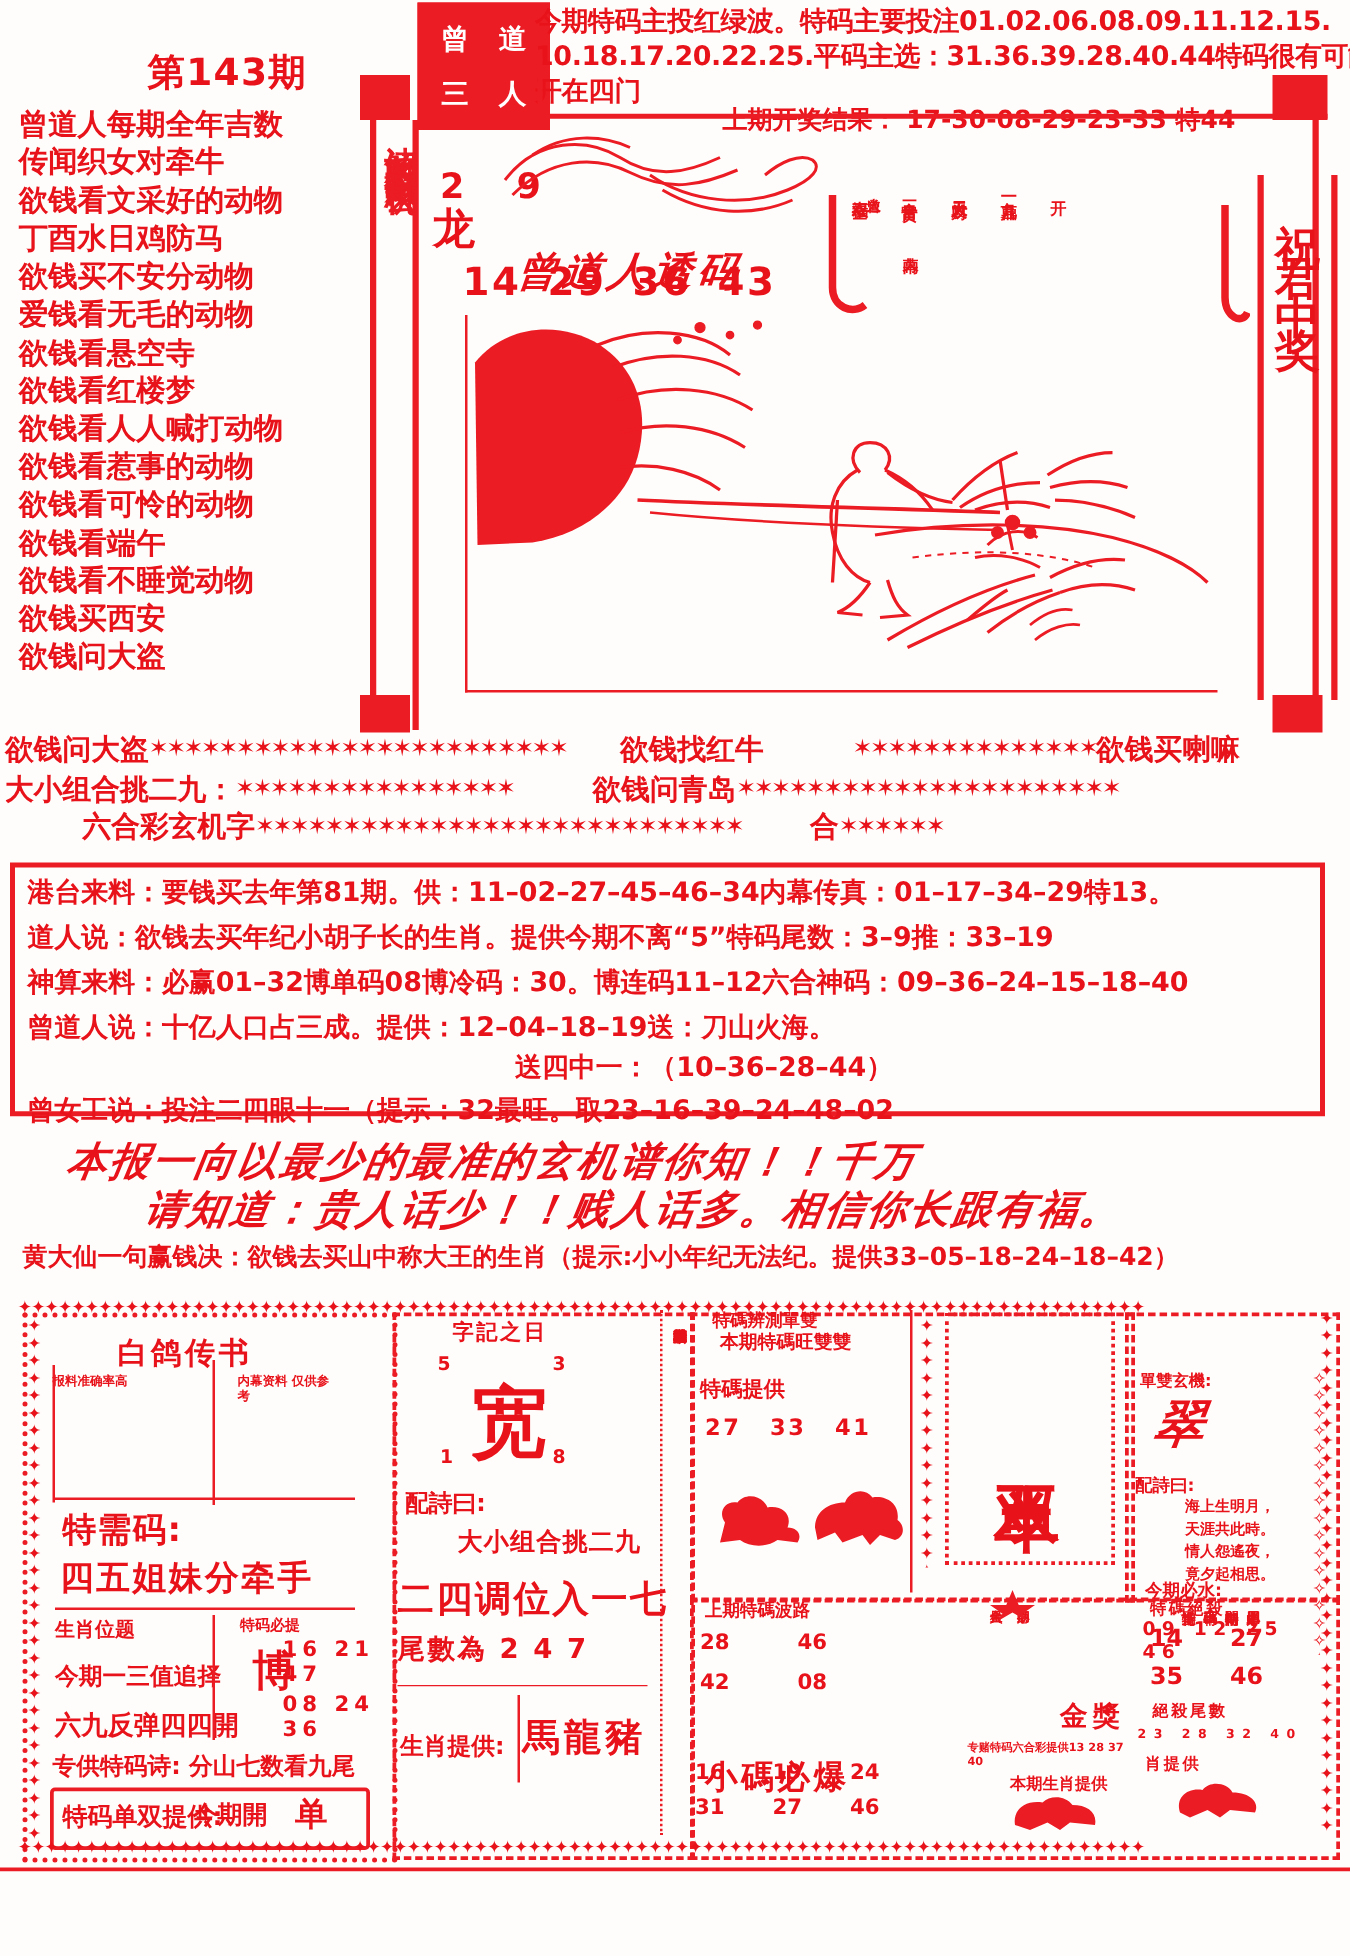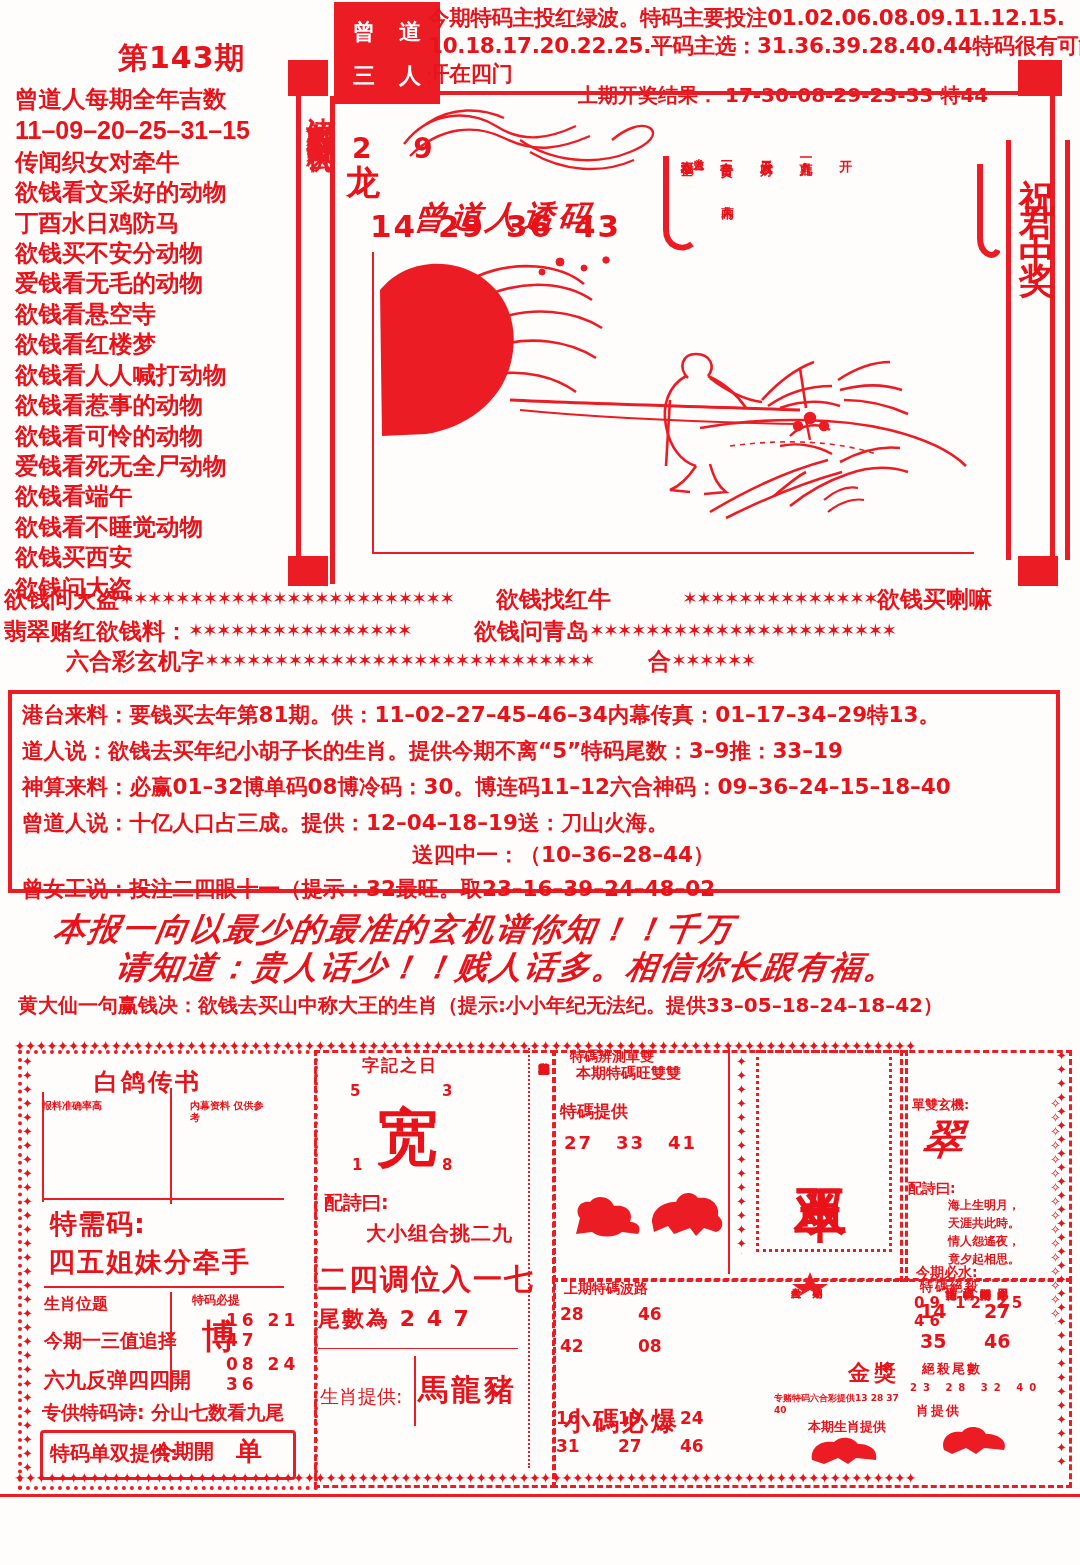--- a/index.html
+++ b/index.html
@@ -101,21 +101,21 @@
   #p-mid .hdr{position:absolute;left:48px;top:6px;font-size:17px;font-weight:bold;letter-spacing:2px;}
   #p-mid .c5{position:absolute;left:36px;top:34px;font-size:15px;font-weight:bold;}
   #p-mid .c3{position:absolute;left:128px;top:34px;font-size:15px;font-weight:bold;}
   #p-mid .c1{position:absolute;left:38px;top:108px;font-size:15px;font-weight:bold;}
   #p-mid .c8{position:absolute;left:128px;top:108px;font-size:15px;font-weight:bold;}
   #p-mid .big{position:absolute;left:62px;top:48px;font-size:62px;font-weight:bold;font-family:"DejaVu Serif",serif;}
   #p-mid .pl{position:absolute;left:10px;top:142px;font-size:19px;font-weight:bold;}
   #p-mid .pv{position:absolute;left:52px;top:172px;font-size:20px;font-weight:bold;letter-spacing:1px;}
   #p-mid .tune{position:absolute;left:4px;top:212px;font-size:29px;font-weight:bold;letter-spacing:2px;}
   #p-mid .tail{position:absolute;left:4px;top:256px;font-size:22px;font-weight:bold;letter-spacing:2px;}
-  #p-mid .zx{position:absolute;left:6px;top:336px;font-size:19px;font-weight:normal;}
+  #p-mid .zx{position:absolute;left:6px;top:336px;font-size:19px;font-weight:bold;}
   #p-mid .zxv{position:absolute;left:104px;top:322px;font-size:30px;font-weight:bold;font-family:"DejaVu Serif",serif;letter-spacing:3px;}
   #p-mid .vline{position:absolute;left:214px;top:0;width:0;height:420px;border-left:2px dotted #ec1c24;}
   #p-mid .sidev{position:absolute;left:218px;top:6px;width:18px;height:400px;writing-mode:vertical-rl;
       text-orientation:upright;font-size:11px;font-weight:bold;line-height:1.2;overflow:hidden;}
 
   #p-tm{left:538px;top:0px;width:196px;height:226px;}
   #p-tm .h1{position:absolute;left:18px;top:0px;font-size:14px;font-weight:bold;}
   #p-tm .h2{position:absolute;left:24px;top:16px;font-size:15px;font-weight:bold;}
   #p-tm .lbl{position:absolute;left:8px;top:52px;font-size:17px;font-weight:bold;}
   #p-tm .nums{position:absolute;left:12px;top:84px;font-size:18px;font-weight:bold;letter-spacing:2px;}
@@ -200,32 +200,30 @@
     <div>开在四门</div>
   </div>
   <div class="abs" id="last-draw">上期开奖结果： 17-30-08-29-23-33  特44</div>
 
   <div class="rule" style="left:430px;top:91px;width:632px;height:4px;"></div>
   <div class="rule" style="left:430px;top:46px;width:4px;height:48px;"></div>
   <div class="rule" style="left:1056px;top:60px;width:6px;height:36px;"></div>
 
   <div class="abs" id="left-col">
     <div class="l">曾道人每期全年吉数</div>
-    <div class="l nums">11–09–20–25–31–15</div>
     <div class="l">传闻织女对牵牛</div>
     <div class="l">欲钱看文采好的动物</div>
     <div class="l">丁酉水日鸡防马</div>
     <div class="l">欲钱买不安分动物</div>
     <div class="l">爱钱看无毛的动物</div>
     <div class="l">欲钱看悬空寺</div>
     <div class="l">欲钱看红楼梦</div>
     <div class="l">欲钱看人人喊打动物</div>
     <div class="l">欲钱看惹事的动物</div>
     <div class="l">欲钱看可怜的动物</div>
-    <div class="l">爱钱看死无全尸动物</div>
     <div class="l">欲钱看端午</div>
     <div class="l">欲钱看不睡觉动物</div>
     <div class="l">欲钱买西安</div>
     <div class="l">欲钱问大盗</div>
   </div>
 
   <div class="abs" id="corner-tl"></div>
   <div class="abs" id="corner-bl"></div>
   <div class="abs" id="corner-tr"></div>
   <div class="abs" id="corner-br"></div>
@@ -343,21 +341,21 @@
   <div class="starline" style="left:4px;top:584px;">
     <span>欲钱问大盗</span><span class="stars">✶✶✶✶✶✶✶✶✶✶✶✶✶✶✶✶✶✶✶✶✶✶✶✶</span>
   </div>
   <div class="starline" style="left:496px;top:584px;">
     <span>欲钱找红牛</span>
   </div>
   <div class="starline" style="left:682px;top:584px;">
     <span class="stars">✶✶✶✶✶✶✶✶✶✶✶✶✶✶</span><span>欲钱买喇嘛</span>
   </div>
   <div class="starline" style="left:4px;top:616px;">
-    <span>翡翠赌红欲钱料：</span><span class="stars">✶✶✶✶✶✶✶✶✶✶✶✶✶✶✶✶</span>
+    <span>大小组合挑二九：</span><span class="stars">✶✶✶✶✶✶✶✶✶✶✶✶✶✶✶✶</span>
   </div>
   <div class="starline" style="left:474px;top:616px;">
     <span>欲钱问青岛</span><span class="stars">✶✶✶✶✶✶✶✶✶✶✶✶✶✶✶✶✶✶✶✶✶✶</span>
   </div>
   <div class="starline" style="left:66px;top:646px;">
     <span>六合彩玄机字</span><span class="stars">✶✶✶✶✶✶✶✶✶✶✶✶✶✶✶✶✶✶✶✶✶✶✶✶✶✶✶✶</span>
   </div>
   <div class="starline" style="left:648px;top:646px;">
     <span>合</span><span class="stars">✶✶✶✶✶✶</span>
   </div>

